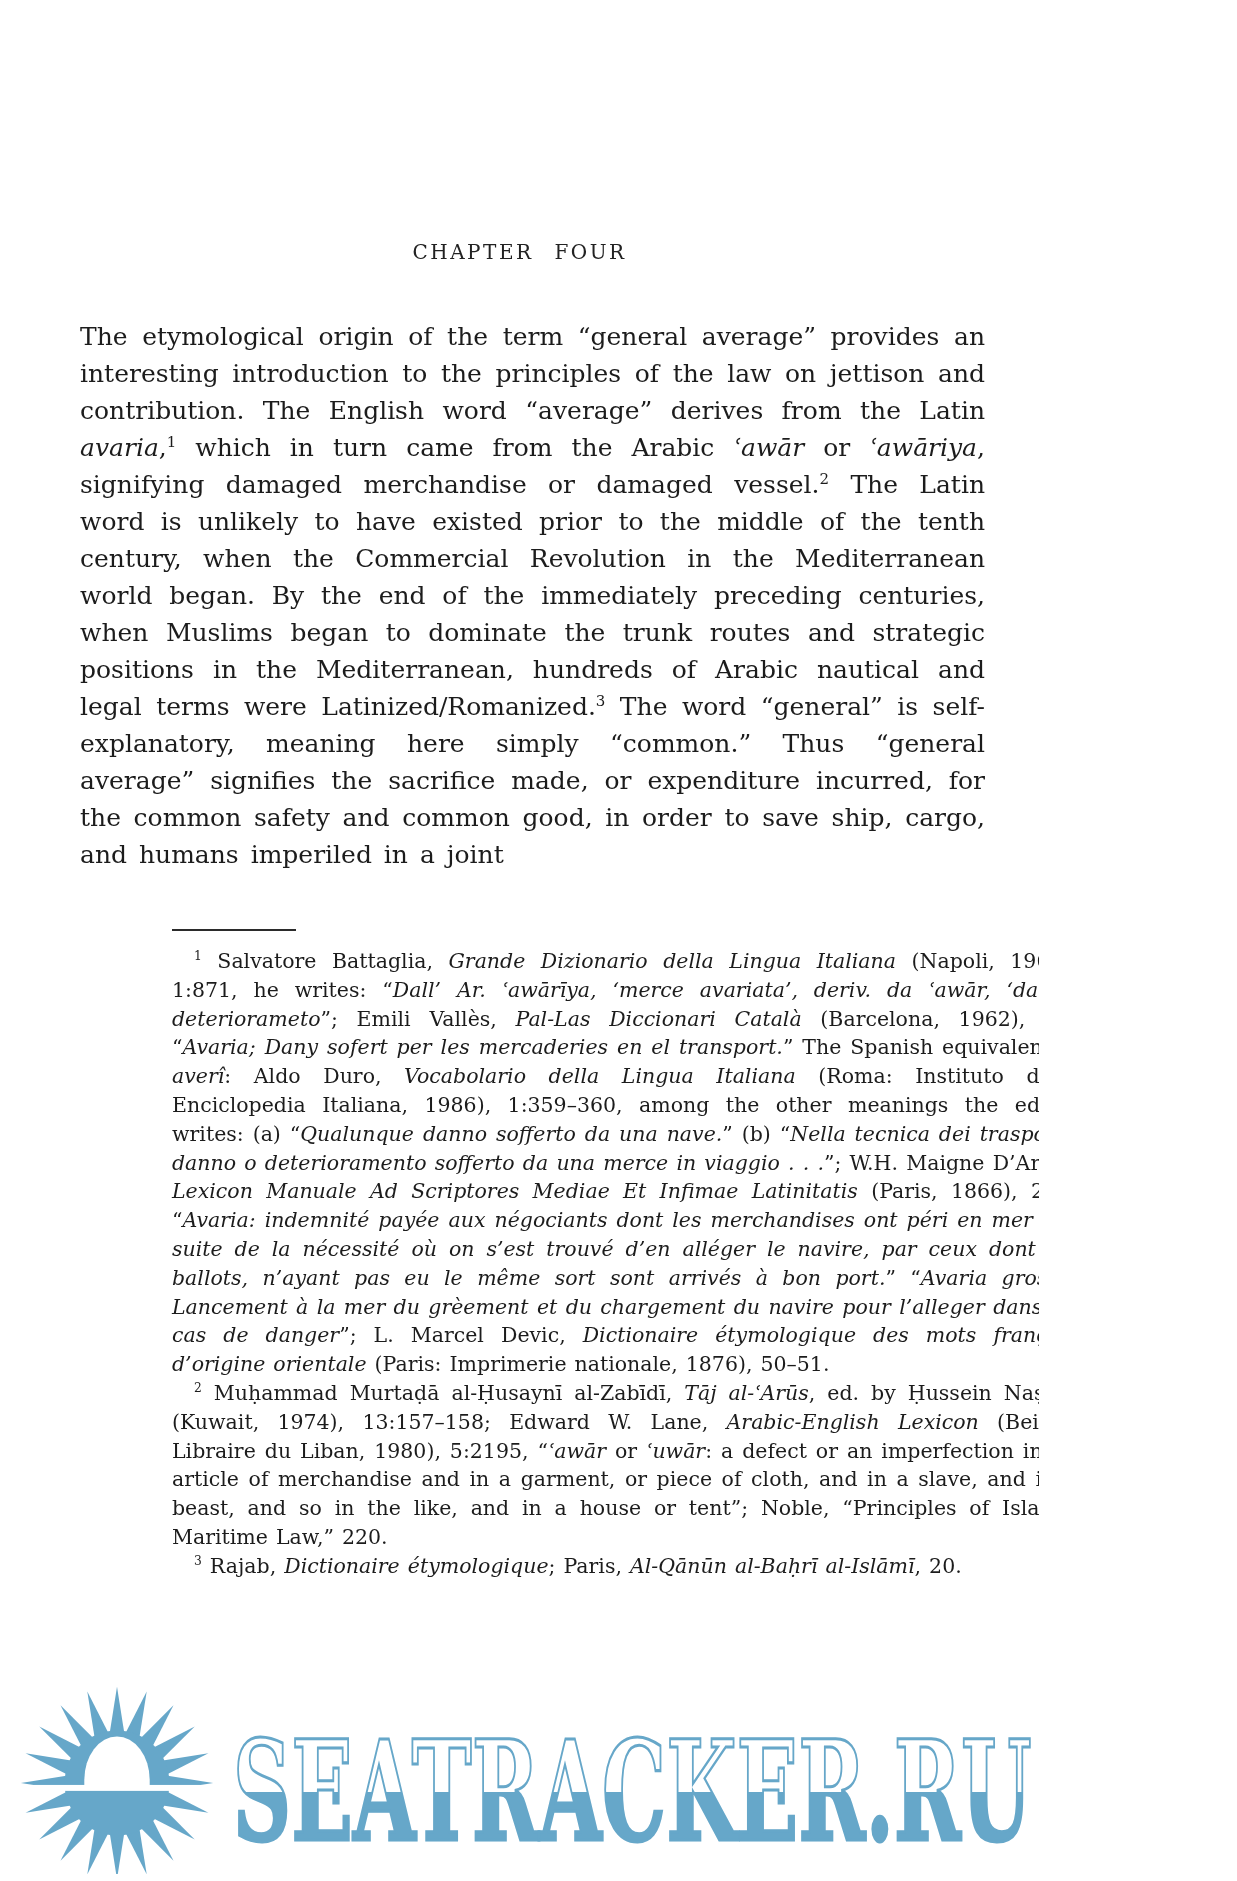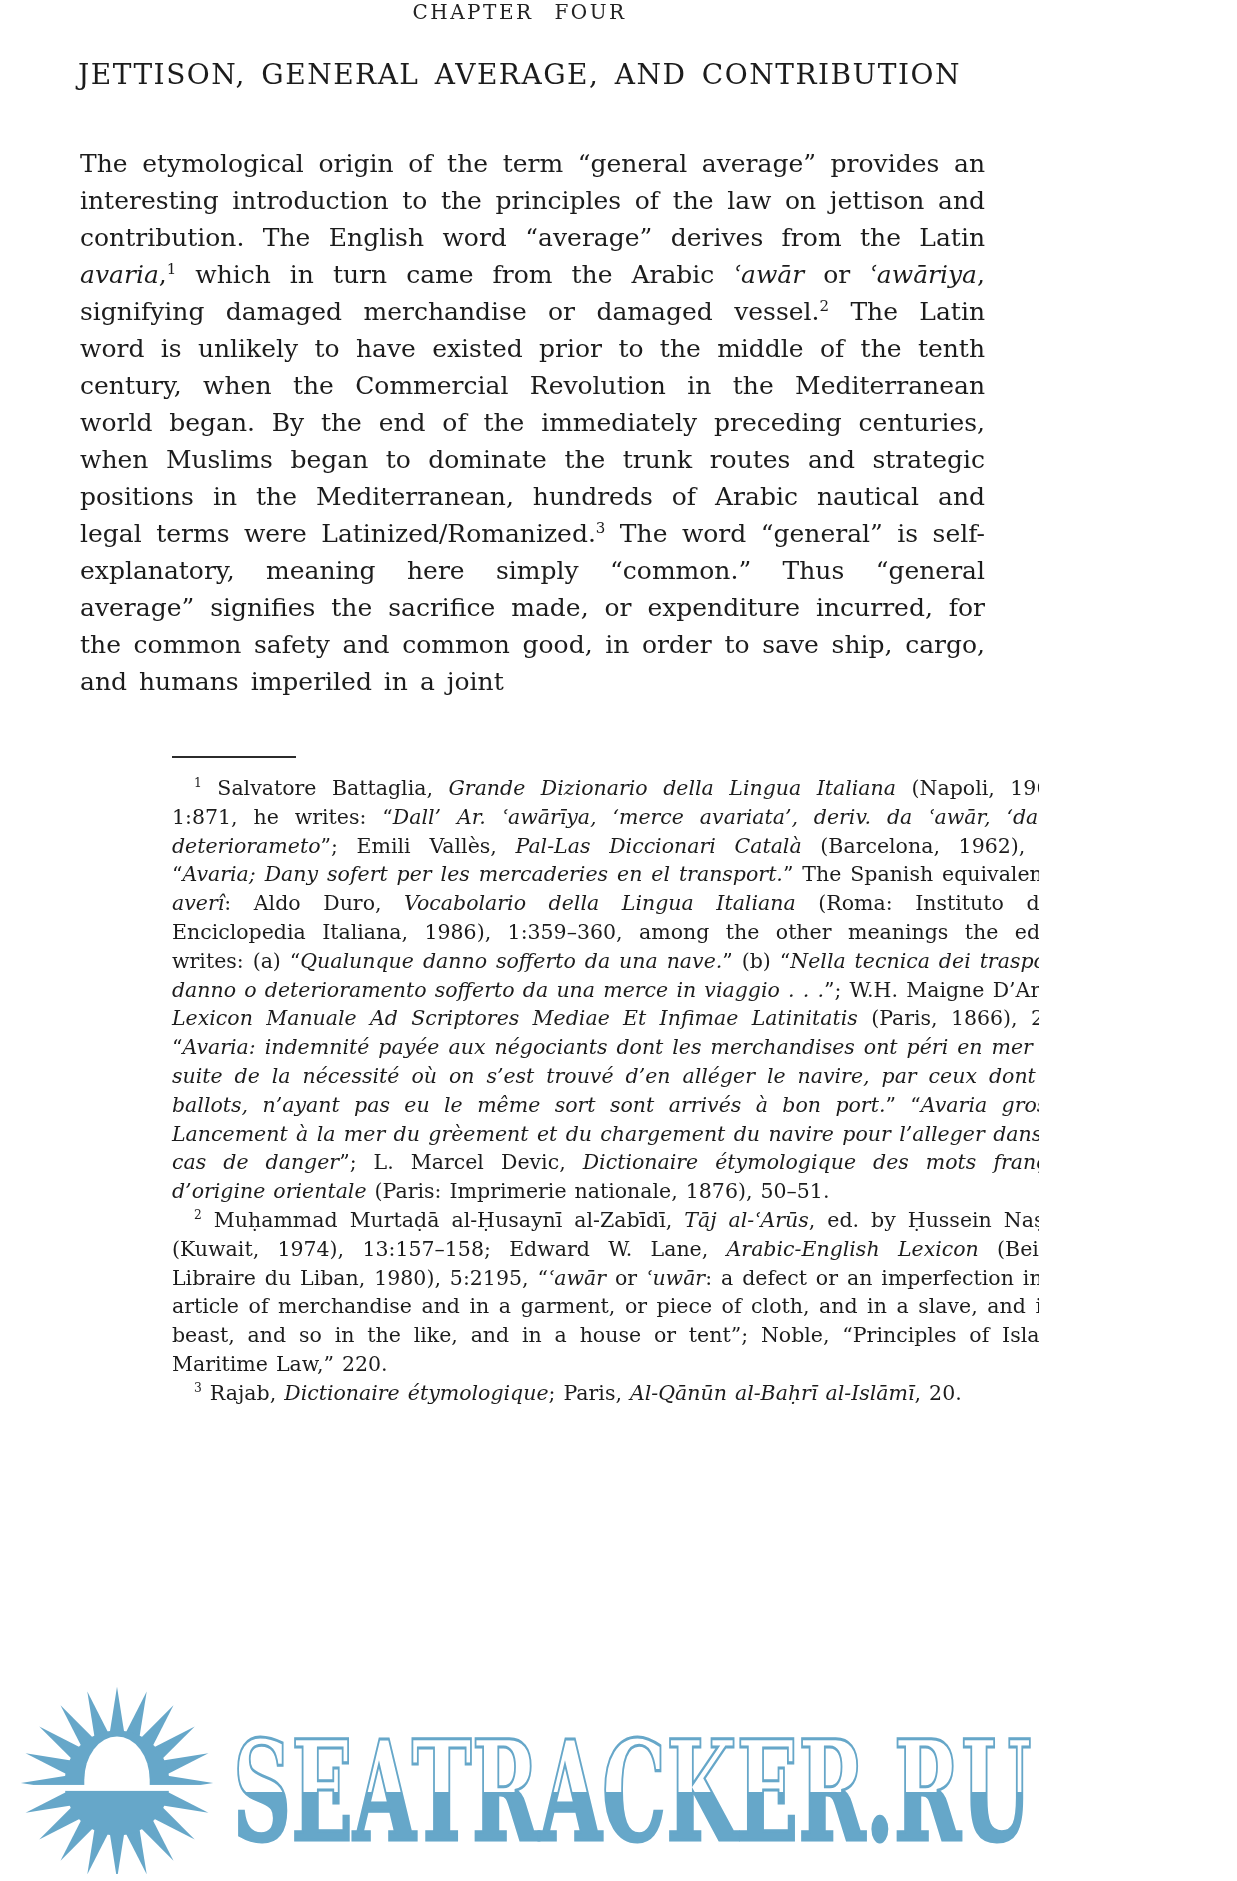--- a/index.html
+++ b/index.html
@@ -3,20 +3,21 @@
 <meta charset="utf-8">
 <style>
   html, body { margin: 0; padding: 0; background: #ffffff; }
   .page {
     position: relative;
     width: 1039px;
     height: 1881px;
     background: #ffffff;
     overflow: hidden;
     box-sizing: border-box;
+    padding-top: 240px;
     font-family: "DejaVu Serif", "Liberation Serif", serif;
     color: #1c1c1c;
   }
   .chapter-label {
     text-align: center;
     font-size: 20px;
     letter-spacing: 2.5px;
     word-spacing: 12px;
     color: #222222;
   }
@@ -71,21 +72,20 @@
   .wm-sun { flex: 0 0 auto; margin-left: 6px; }
   .wm-text-svg { flex: 1 1 auto; height: 192px; }
 </style>
 </head>
 <body>
 
 <div class="page">
 
   <div class="chapter-label">CHAPTER FOUR</div>
 
-  <h1 class="chapter-title">JETTISON, GENERAL AVERAGE, AND CONTRIBUTION</h1>
 
 
   <p class="body-text"><span>The etymological origin of the term “general average” provides an interesting introduction to the principles of the law on jettison and contribution. The English word “average” derives from the Latin </span><span class="it">avaria</span><span>,</span><sup>1</sup><span> which in turn came from the Arabic </span><span class="it">ʿawār</span><span> or </span><span class="it">ʿawāriya</span><span>, signifying damaged merchandise or damaged vessel.</span><sup>2</sup><span> The Latin word is unlikely to have existed prior to the middle of the tenth century, when the Commercial Revolution in the Mediterranean world began. By the end of the immediately preceding centuries, when Muslims began to dominate the trunk routes and strategic positions in the Mediterranean, hundreds of Arabic nautical and legal terms were Latinized/Romanized.</span><sup>3</sup><span> The word “general” is self-explanatory, meaning here simply “common.” Thus “general average” signifies the sacrifice made, or expenditure incurred, for the common safety and common good, in order to save ship, cargo, and humans imperiled in a joint</span></p>
 
   <div class="footnote-rule"></div>
 
   <div class="footnotes">
     <p class="footnote"><sup>1</sup><span> Salvatore Battaglia, </span><span class="it">Grande Dizionario della Lingua Italiana</span><span> (Napoli, 1961), 1:871, he writes: “</span><span class="it">Dall’ Ar. ʿawārīya, ‘merce avariata’, deriv. da ʿawār, ‘danno deteriorameto</span><span>”; Emili Vallès, </span><span class="it">Pal-Las Diccionari Català</span><span> (Barcelona, 1962), 60: “</span><span class="it">Avaria; Dany sofert per les mercaderies en el transport.</span><span>” The Spanish equivalent is </span><span class="it">averî</span><span>: Aldo Duro, </span><span class="it">Vocabolario della Lingua Italiana</span><span> (Roma: Instituto della Enciclopedia Italiana, 1986), 1:359–360, among the other meanings the editor writes: (a) “</span><span class="it">Qualunque danno sofferto da una nave.</span><span>” (b) “</span><span class="it">Nella tecnica dei trasporti, danno o deterioramento sofferto da una merce in viaggio . . .</span><span>”; W.H. Maigne D’Arnis, </span><span class="it">Lexicon Manuale Ad Scriptores Mediae Et Infimae Latinitatis</span><span> (Paris, 1866), 251: “</span><span class="it">Avaria: indemnité payée aux négociants dont les merchandises ont péri en mer par suite de la nécessité où on s’est trouvé d’en alléger le navire, par ceux dont les ballots, n’ayant pas eu le même sort sont arrivés à bon port.</span><span>” “</span><span class="it">Avaria grossa: Lancement à la mer du grèement et du chargement du navire pour l’alleger dans un cas de danger</span><span>”; L. Marcel Devic, </span><span class="it">Dictionaire étymologique des mots français d’origine orientale</span><span> (Paris: Imprimerie nationale, 1876), 50–51.</span></p>
     <p class="footnote"><sup>2</sup><span> Muḥammad Murtaḍā al-Ḥusaynī al-Zabīdī, </span><span class="it">Tāj al-ʿArūs</span><span>, ed. by Ḥussein Naṣṣār (Kuwait, 1974), 13:157–158; Edward W. Lane, </span><span class="it">Arabic-English Lexicon</span><span> (Beirut: Libraire du Liban, 1980), 5:2195, “</span><span class="it">ʿawār</span><span> or </span><span class="it">ʿuwār</span><span>: a defect or an imperfection in an article of merchandise and in a garment, or piece of cloth, and in a slave, and in a beast, and so in the like, and in a house or tent”; Noble, “Principles of Islamic Maritime Law,” 220.</span></p>
     <p class="footnote"><sup>3</sup><span> Rajab, </span><span class="it">Dictionaire étymologique</span><span>; Paris, </span><span class="it">Al-Qānūn al-Baḥrī al-Islāmī</span><span>, 20.</span></p>

